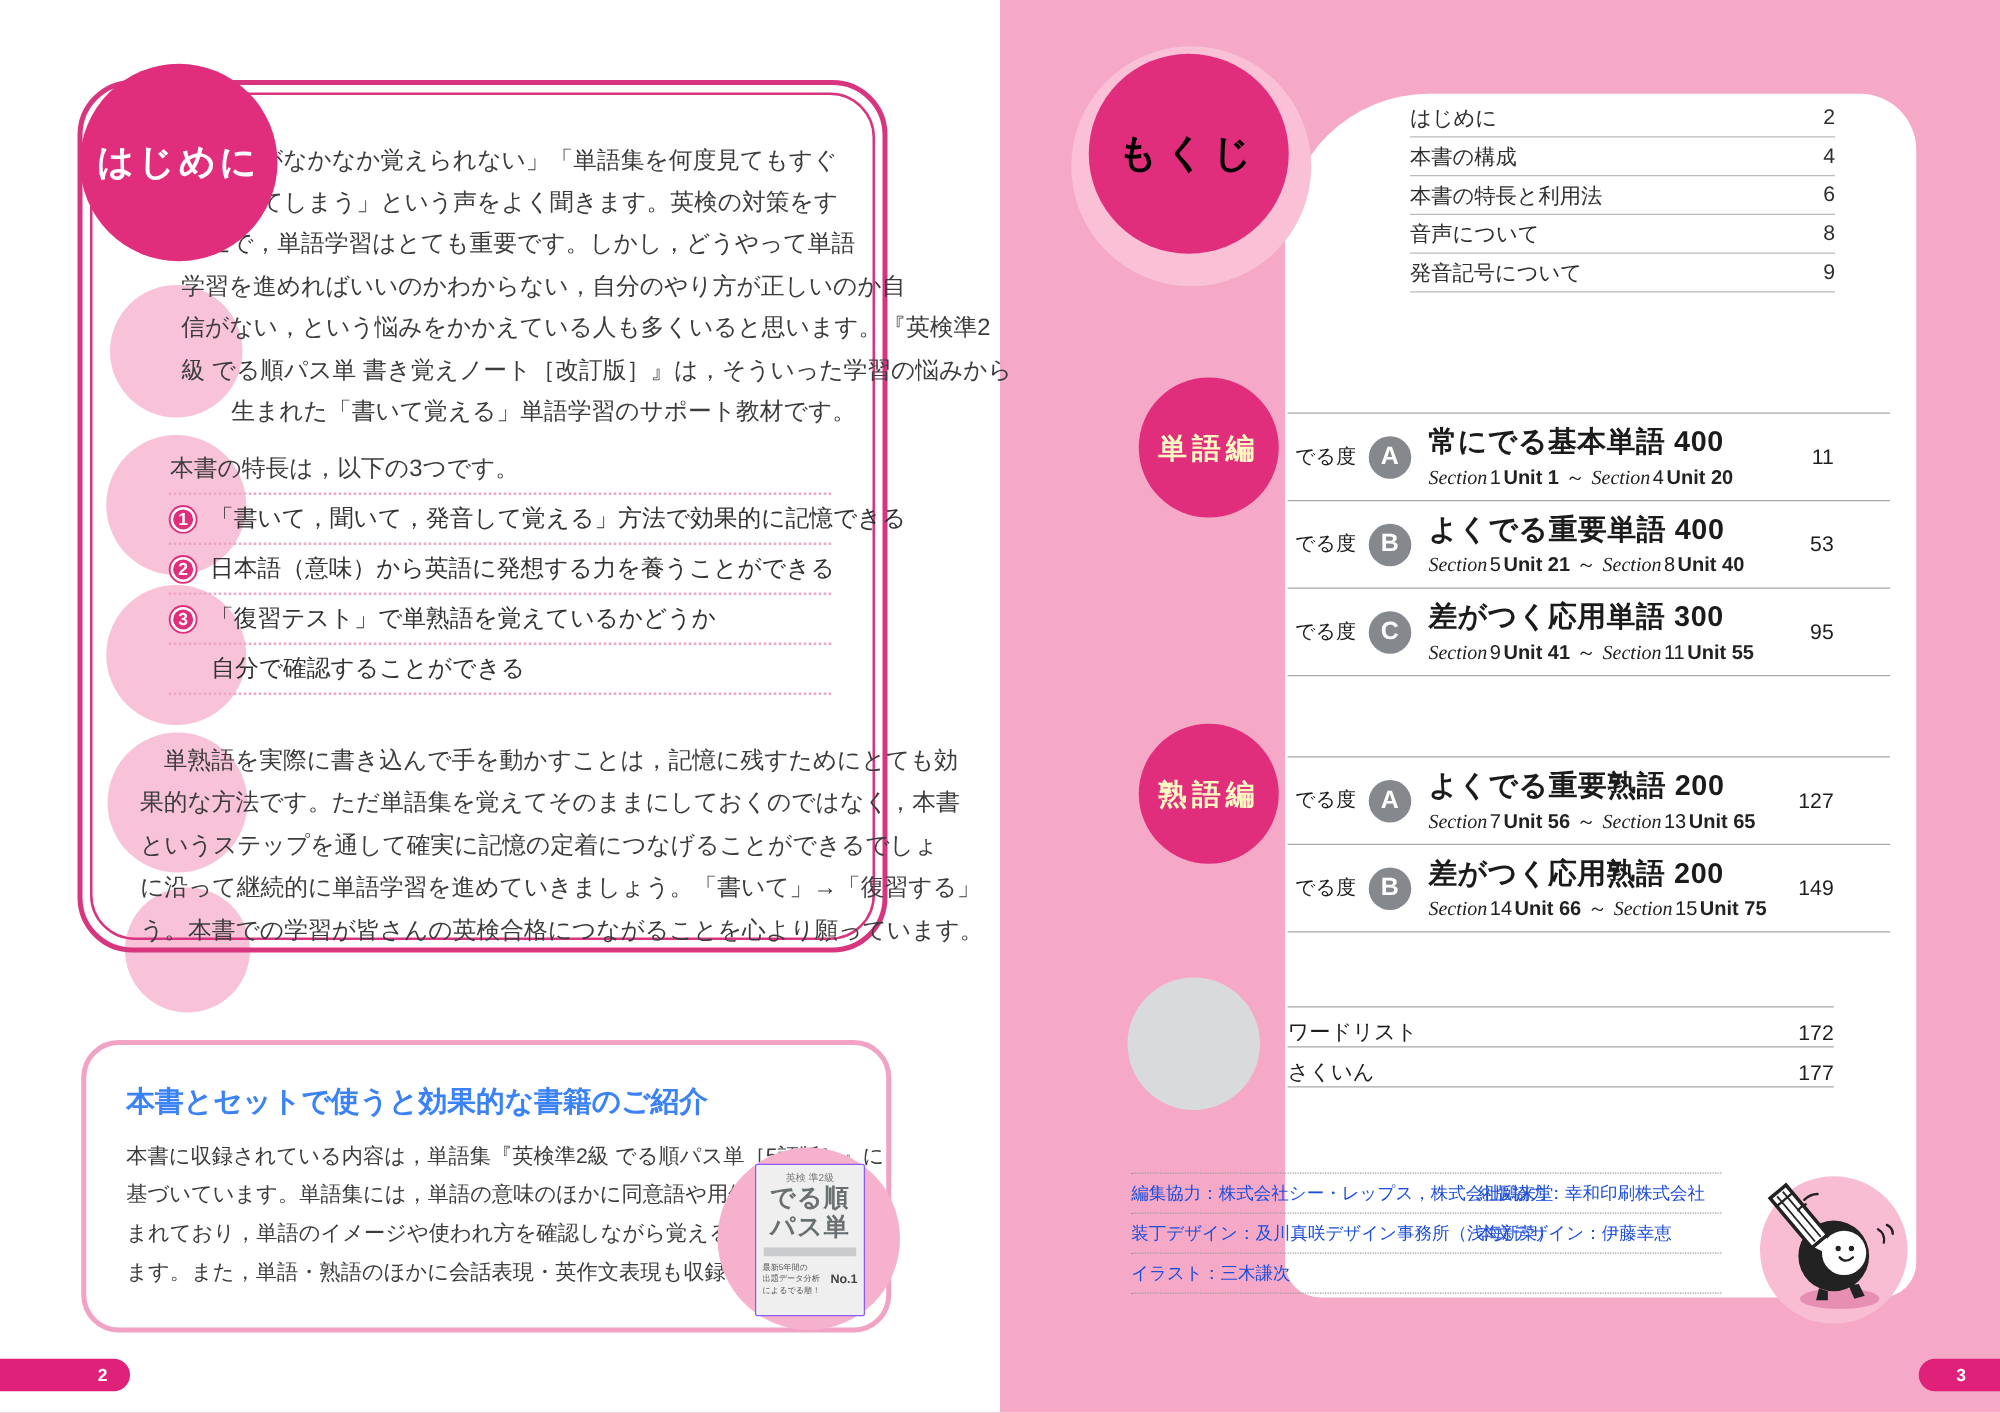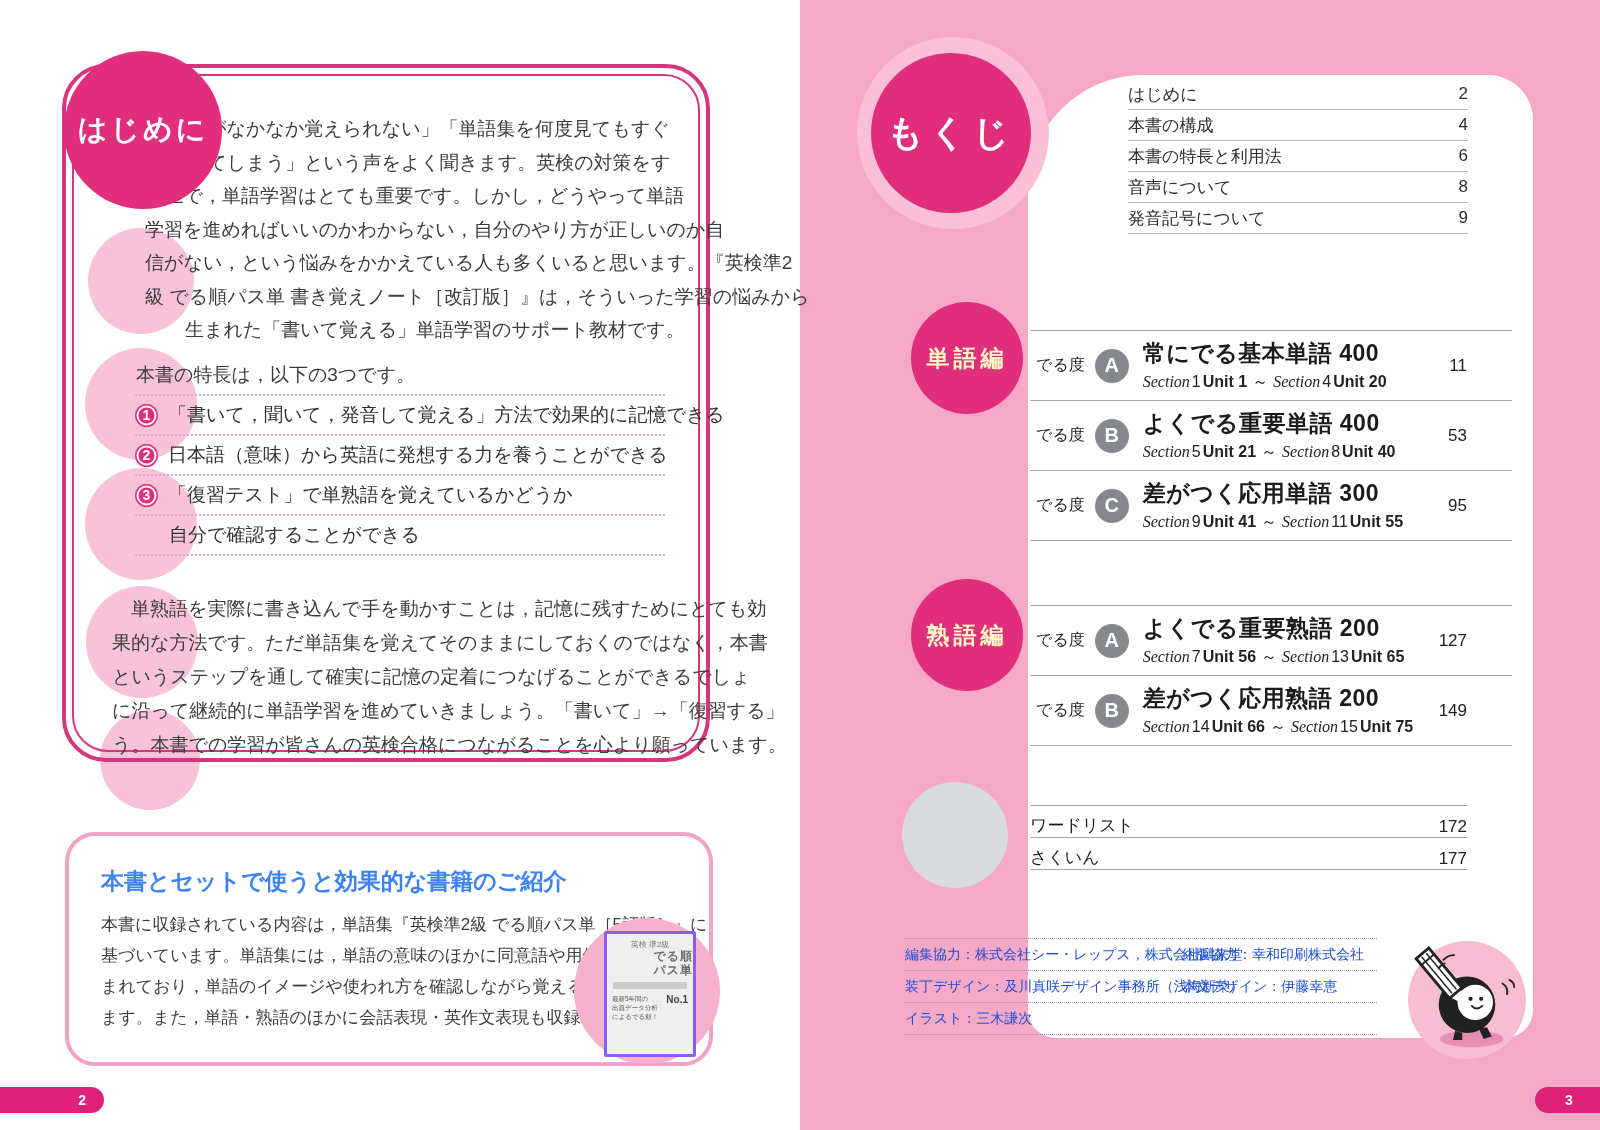--- a/index.html
+++ b/index.html
@@ -47,37 +47,37 @@
   .para2{position:absolute;left:112px;top:592px;width:560px;z-index:4;
     font-size:19px;line-height:34px;white-space:nowrap;}
 
   .promo-box{position:absolute;left:65px;top:832px;width:640px;height:226px;
     border:4px solid #f2a2c4;border-radius:30px;z-index:2;}
   .promo-head{margin:30px 0 0 32px;font-size:23px;font-weight:bold;color:#3b82f6;white-space:nowrap;}
   .promo-body{margin:12px 0 0 32px;font-size:17px;line-height:31px;color:#3c3c3c;white-space:nowrap;}
   .book-circle{position:absolute;left:505px;top:82px;width:146px;height:146px;border-radius:50%;
     background:#f6b2cd;z-index:3;}
   .book-cover{position:absolute;left:30px;top:13px;width:86px;height:120px;background:#efefef;
-    border:3px solid #8b5cf6;border-radius:2px;overflow:hidden;}
+    border:1px solid #8b5cf6;border-radius:2px;overflow:hidden;}
   .bc-top{font-size:8px;color:#777;text-align:center;margin-top:5px;white-space:nowrap;}
-  .bc-t1,.bc-t2{font-size:12px;font-weight:bold;color:#6a6f72;text-align:right;line-height:1.15;letter-spacing:1px;white-space:nowrap;}
+  .bc-t1,.bc-t2{font-size:20px;font-weight:bold;color:#6a6f72;text-align:center;line-height:1.15;letter-spacing:1px;white-space:nowrap;}
   .bc-band{height:7px;background:#c9cbcc;margin:4px 6px 0;}
-  .bc-bot{margin-top:5px;padding:0 5px;display:flex;align-items:flex-start;}
+  .bc-bot{margin-top:5px;padding:0 5px;display:flex;align-items:center;}
   .bc-phrase{flex:1;font-size:6.5px;color:#555;line-height:1.4;white-space:nowrap;}
   .bc-no1{font-size:10px;font-weight:bold;color:#444;white-space:nowrap;}
 
   
   .right-page{position:absolute;left:800px;top:0;width:800px;height:1130px;background:#f6a9c7;}
   .white-panel{position:absolute;left:228px;top:75px;width:505px;height:963px;background:#ffffff;
     border-radius:115px 45px 28px 28px;z-index:1;}
   .mokuji-ring{position:absolute;left:57px;top:37px;width:192px;height:192px;border-radius:50%;
     background:#f9c0d6;z-index:2;}
-  .mokuji-circle{position:absolute;left:71px;top:53px;width:160px;height:160px;border-radius:50%;
-    background:#e02e7d;color:#ffffff;display:flex;align-items:center;justify-content:center;
-    font-size:36px;font-weight:bold;letter-spacing:6px;z-index:3;}
+  .mokuji-circle{position:absolute;left:71px;top:43px;width:160px;height:160px;border-radius:50%;
+    background:#e02e7d;color:#000000;display:flex;align-items:center;justify-content:center;
+    font-size:31px;font-weight:bold;letter-spacing:6px;z-index:3;}
 
   .frontmatter{position:absolute;left:328px;top:79px;width:340px;z-index:4;list-style:none;margin:0;padding:0;}
   .fm-row{height:30px;display:flex;justify-content:space-between;align-items:center;
     border-bottom:1px solid #b9bcbe;font-size:17px;color:#2e2e2e;white-space:nowrap;}
   .fm-page{font-size:17px;color:#2e2e2e;}
 
   .sec-circle{position:absolute;left:111px;width:112px;height:112px;border-radius:50%;
     background:#e02e7d;color:#fef9c3;display:flex;align-items:center;justify-content:center;
     font-size:23px;font-weight:bold;letter-spacing:4px;z-index:4;}
   .sec-word{top:302px;}

